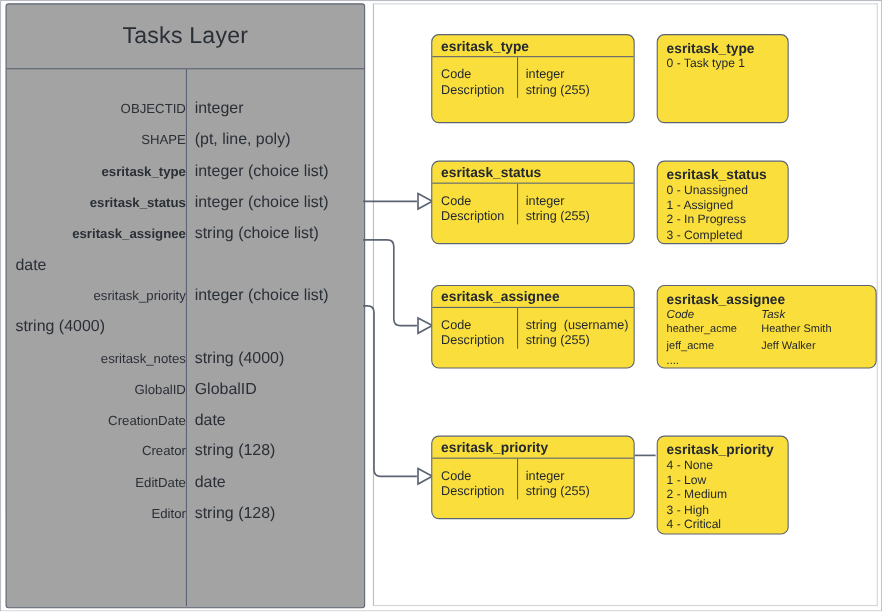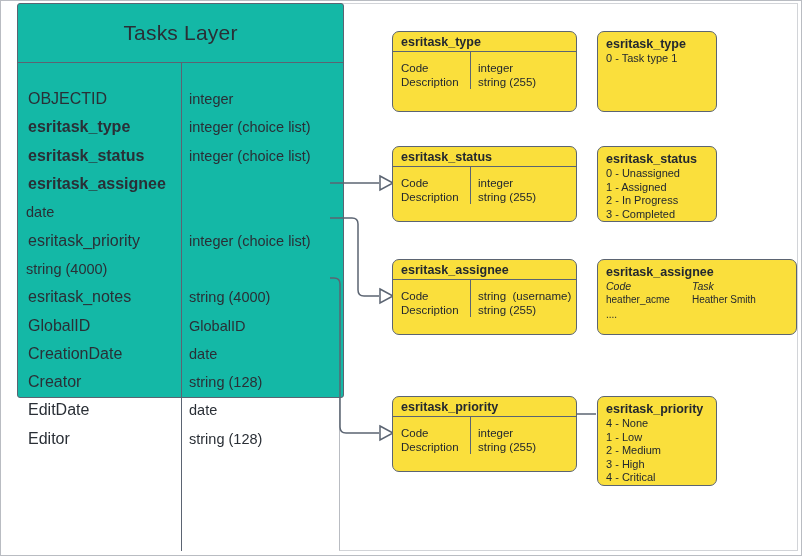--- a/index.html
+++ b/index.html
@@ -39,26 +39,26 @@
     height: 548px;
     box-sizing: border-box;
     border: 1px solid #d2d4d8;
     border-left: 1px solid #b9bcc2;
     pointer-events: none;
   }
 
   
   .entity-table {
     position: absolute;
-    left: 17px;
+    left: 5px;
     top: 3px;
     width: 327px;
-    height: 395px;
-    box-sizing: border-box;
-    background: #14b8a6;
+    height: 550px;
+    box-sizing: border-box;
+    background: #a3a3a3;
     border: 1.5px solid #5b6472;
     border-radius: 3px;
   }
   .entity-title {
     height: 59px;
     box-sizing: border-box;
     display: flex;
     align-items: center;
     justify-content: center;
     font-size: 21px;
@@ -87,23 +87,24 @@
   }
   .field-row {
     display: flex;
     height: 28.3px;
     align-items: center;
   }
   .field-name {
     width: 163px;
     box-sizing: border-box;
     padding-left: 10px;
-    font-size: 16px;
+    font-size: 12px;
     color: #2a2f36;
     white-space: nowrap;
+    text-align: right;
   }
   .field-name.bold {
     font-weight: bold;
   }
   .field-type {
     box-sizing: border-box;
     padding-left: 8px;
     font-size: 14.5px;
     color: #2a2f36;
     white-space: nowrap;
@@ -226,29 +227,34 @@
     <div class="entity-title">Tasks Layer</div>
     <div class="entity-body">
       <div class="col-divider"></div>
       <div class="field-rows">
 
         <div class="field-row">
           <div class="field-name">OBJECTID</div>
           <div class="field-type">integer</div>
         </div>
         <div class="field-row">
+          <div class="field-name">SHAPE</div>
+          <div class="field-type">(pt, line, poly)</div>
+        </div>
+        <div class="field-row">
           <div class="field-name bold">esritask_type</div>
           <div class="field-type">integer (choice list)</div>
         </div>
         <div class="field-row">
           <div class="field-name bold">esritask_status</div>
           <div class="field-type">integer (choice list)</div>
         </div>
         <div class="field-row">
           <div class="field-name bold">esritask_assignee</div>
+          <div class="field-type">string (choice list)</div>
         </div>
         <div class="field-row">
           <div class="field-type">date</div>
         </div>
         <div class="field-row">
           <div class="field-name">esritask_priority</div>
           <div class="field-type">integer (choice list)</div>
         </div>
         <div class="field-row">
           <div class="field-type">string (4000)</div>
@@ -356,20 +362,24 @@
   <div class="vbox" style="left:597px; top:259px; width:200px; height:76px;">
     <div class="vbox-title">esritask_assignee</div>
     <div class="vbox-grid-head">
       <div class="gcol-code">Code</div>
       <div class="gcol-label">Task</div>
     </div>
     <div class="vbox-grid-row">
       <div class="gcol-code">heather_acme</div>
       <div class="gcol-label">Heather Smith</div>
     </div>
+    <div class="vbox-grid-row">
+      <div class="gcol-code">jeff_acme</div>
+      <div class="gcol-label">Jeff Walker</div>
+    </div>
     <div class="vbox-grid-row">....</div>
   </div>
 
   <div class="vbox" style="left:597px; top:396px; width:120px; height:90px;">
     <div class="vbox-title">esritask_priority</div>
     <div class="vbox-item">4 - None</div>
     <div class="vbox-item">1 - Low</div>
     <div class="vbox-item">2 - Medium</div>
     <div class="vbox-item">3 - High</div>
     <div class="vbox-item">4 - Critical</div>

